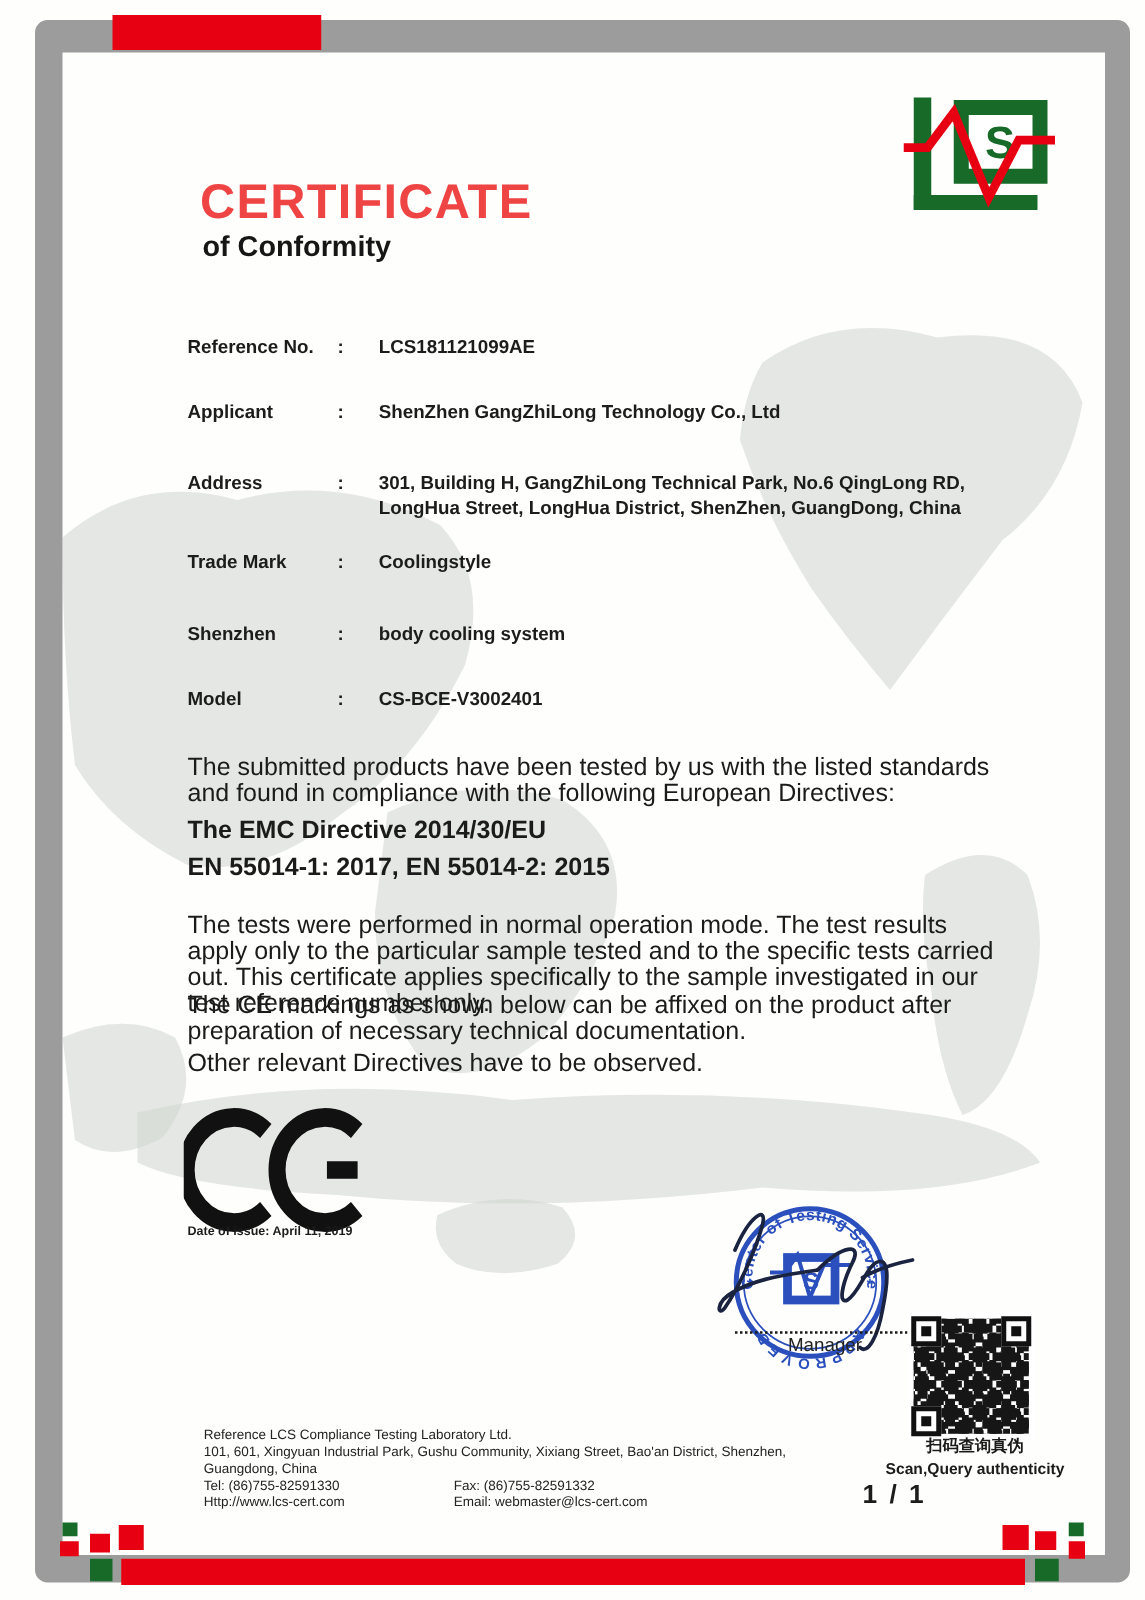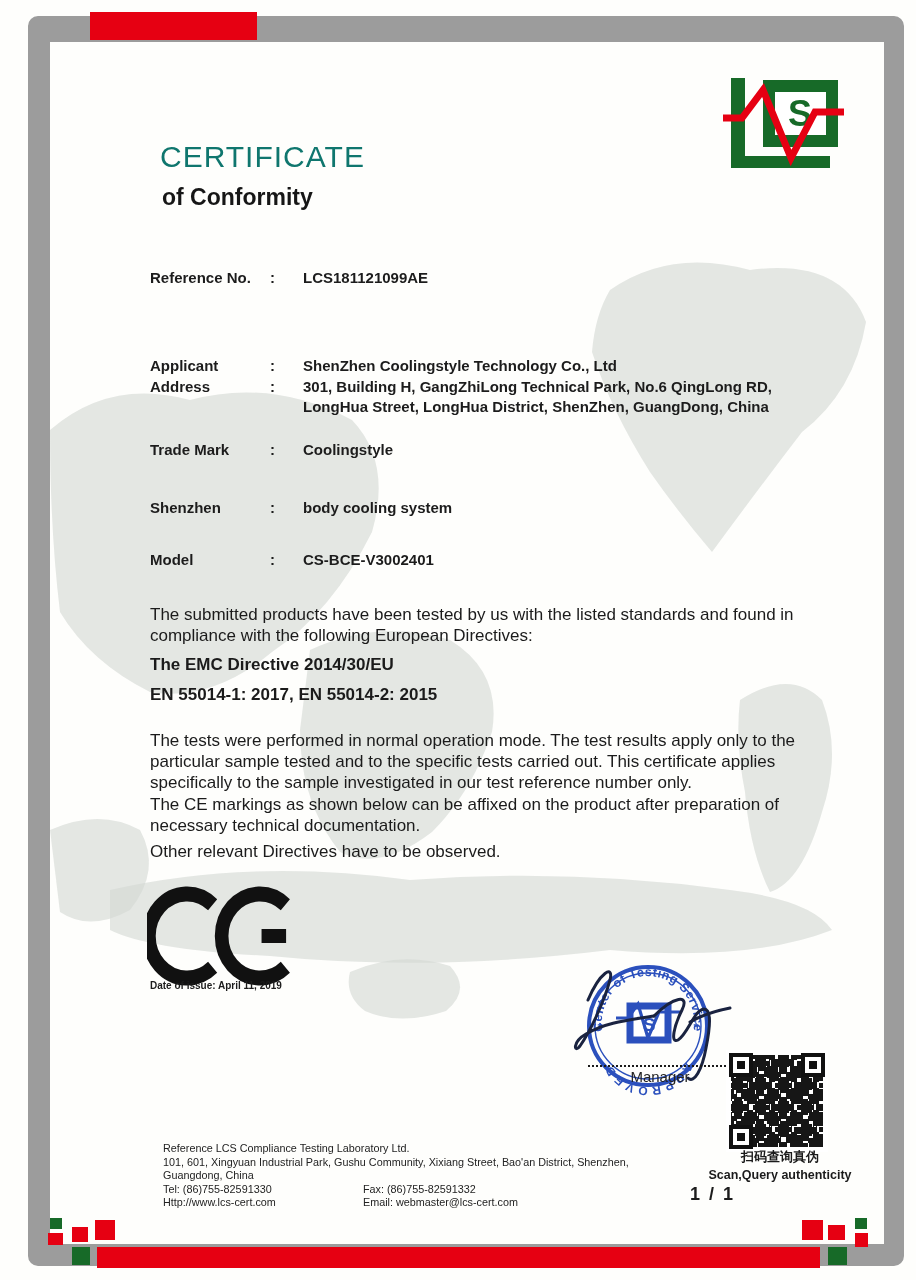--- a/index.html
+++ b/index.html
@@ -21,29 +21,29 @@
   .bar-bottom{left:97px;top:1247px;width:723px;height:21px;background:#e60012;}
   .sq{position:absolute;}
   .sq.red{background:#e60012;}
   .sq.green{background:#176a28;}
   
   .map{left:50px;top:230px;pointer-events:none;}
   .map path{fill:#d3d8d3;opacity:.62;}
   
   .lcs-logo{left:718px;top:74px;}
   
-  .title-main{left:160px;top:140px;font-size:30px;font-weight:normal;letter-spacing:1px;color:#0f766e;}
+  .title-main{left:160px;top:140px;font-size:39px;font-weight:bold;letter-spacing:1px;color:#ef4444;}
   .title-sub{left:162px;top:184px;font-size:23px;font-weight:bold;color:#161616;}
   
   .field-row{position:absolute;left:150px;display:flex;font-size:15px;font-weight:bold;line-height:20px;}
   .fl{width:120px;}
   .fc{width:33px;}
   .fv{width:486px;}
   
-  .para{position:absolute;left:150px;width:660px;font-size:17px;line-height:21px;color:#1b1b1b;}
+  .para{position:absolute;left:150px;width:660px;font-size:20px;line-height:21px;color:#1b1b1b;}
   .para.bold{font-weight:bold;}
   
   .ce{left:147px;top:884px;}
   
   .date-line{left:150px;top:980px;font-size:10px;font-weight:bold;}
   
   .seal-svg{left:566px;top:952px;}
   .dotted-line{left:588px;top:1047px;width:138px;height:18px;border-bottom:2px dotted #1a1a1a;}
   .manager{left:600px;top:1068px;width:120px;text-align:center;font-size:15px;color:#232323;}
   
@@ -54,21 +54,21 @@
       repeating-conic-gradient(#161616 0 25%, transparent 0 50%) 0 0/11px 11px,
       repeating-conic-gradient(#161616 0 25%, transparent 0 50%) 3px 4px/15px 15px,
       repeating-conic-gradient(transparent 0 25%, #161616 0 50%) 1px 0/23px 23px;
   }
   .finder{position:absolute;width:24px;height:24px;border:4px solid #111;background:#fff;box-sizing:border-box;}
   .finder::after{content:"";position:absolute;left:4px;top:4px;width:8px;height:8px;background:#111;}
   .f-tl{left:3px;top:3px;} .f-tr{right:3px;top:3px;} .f-bl{left:3px;bottom:3px;}
   .qr-caption{left:700px;top:1148px;width:160px;text-align:center;}
   .qr-zh{font-size:13px;font-weight:bold;color:#1b1b1b;}
   .qr-en{font-size:12.5px;font-weight:bold;color:#1b1b1b;margin-top:2px;}
-  .page-num{left:690px;top:1184px;font-size:18px;font-weight:bold;letter-spacing:2px;}
+  .page-num{left:690px;top:1184px;font-size:21px;font-weight:bold;letter-spacing:2px;}
   
   .footer{left:163px;top:1142px;width:520px;font-size:10.8px;line-height:13.6px;color:#232323;}
   .f-cols{display:flex;}
   .f-col1{width:200px;}
   .seal-text{fill:#2b50bd;font-weight:bold;}
 </style>
 </head>
 <body>
 
 <div class="sheet">
@@ -108,24 +108,24 @@
   </svg>
 
   <div class="abs title-main">CERTIFICATE</div>
   <div class="abs title-sub">of Conformity</div>
 
   <div class="field-row" style="top:268px;">
     <span class="fl">Reference No.</span>
     <span class="fc">:</span>
     <span class="fv">LCS181121099AE</span>
   </div>
-  <div class="field-row" style="top:320px;margin-top:36px;">
+  <div class="field-row" style="top:320px;">
     <span class="fl">Applicant</span>
     <span class="fc">:</span>
-    <span class="fv">ShenZhen Coolingstyle Technology Co., Ltd</span>
+    <span class="fv">ShenZhen GangZhiLong Technology Co., Ltd</span>
   </div>
   <div class="field-row" style="top:377px;">
     <span class="fl">Address</span>
     <span class="fc">:</span>
     <span class="fv">301, Building H, GangZhiLong Technical Park, No.6 QingLong RD, LongHua Street, LongHua District, ShenZhen, GuangDong, China</span>
   </div>
   <div class="field-row" style="top:440px;">
     <span class="fl">Trade Mark</span>
     <span class="fc">:</span>
     <span class="fv">Coolingstyle</span>

